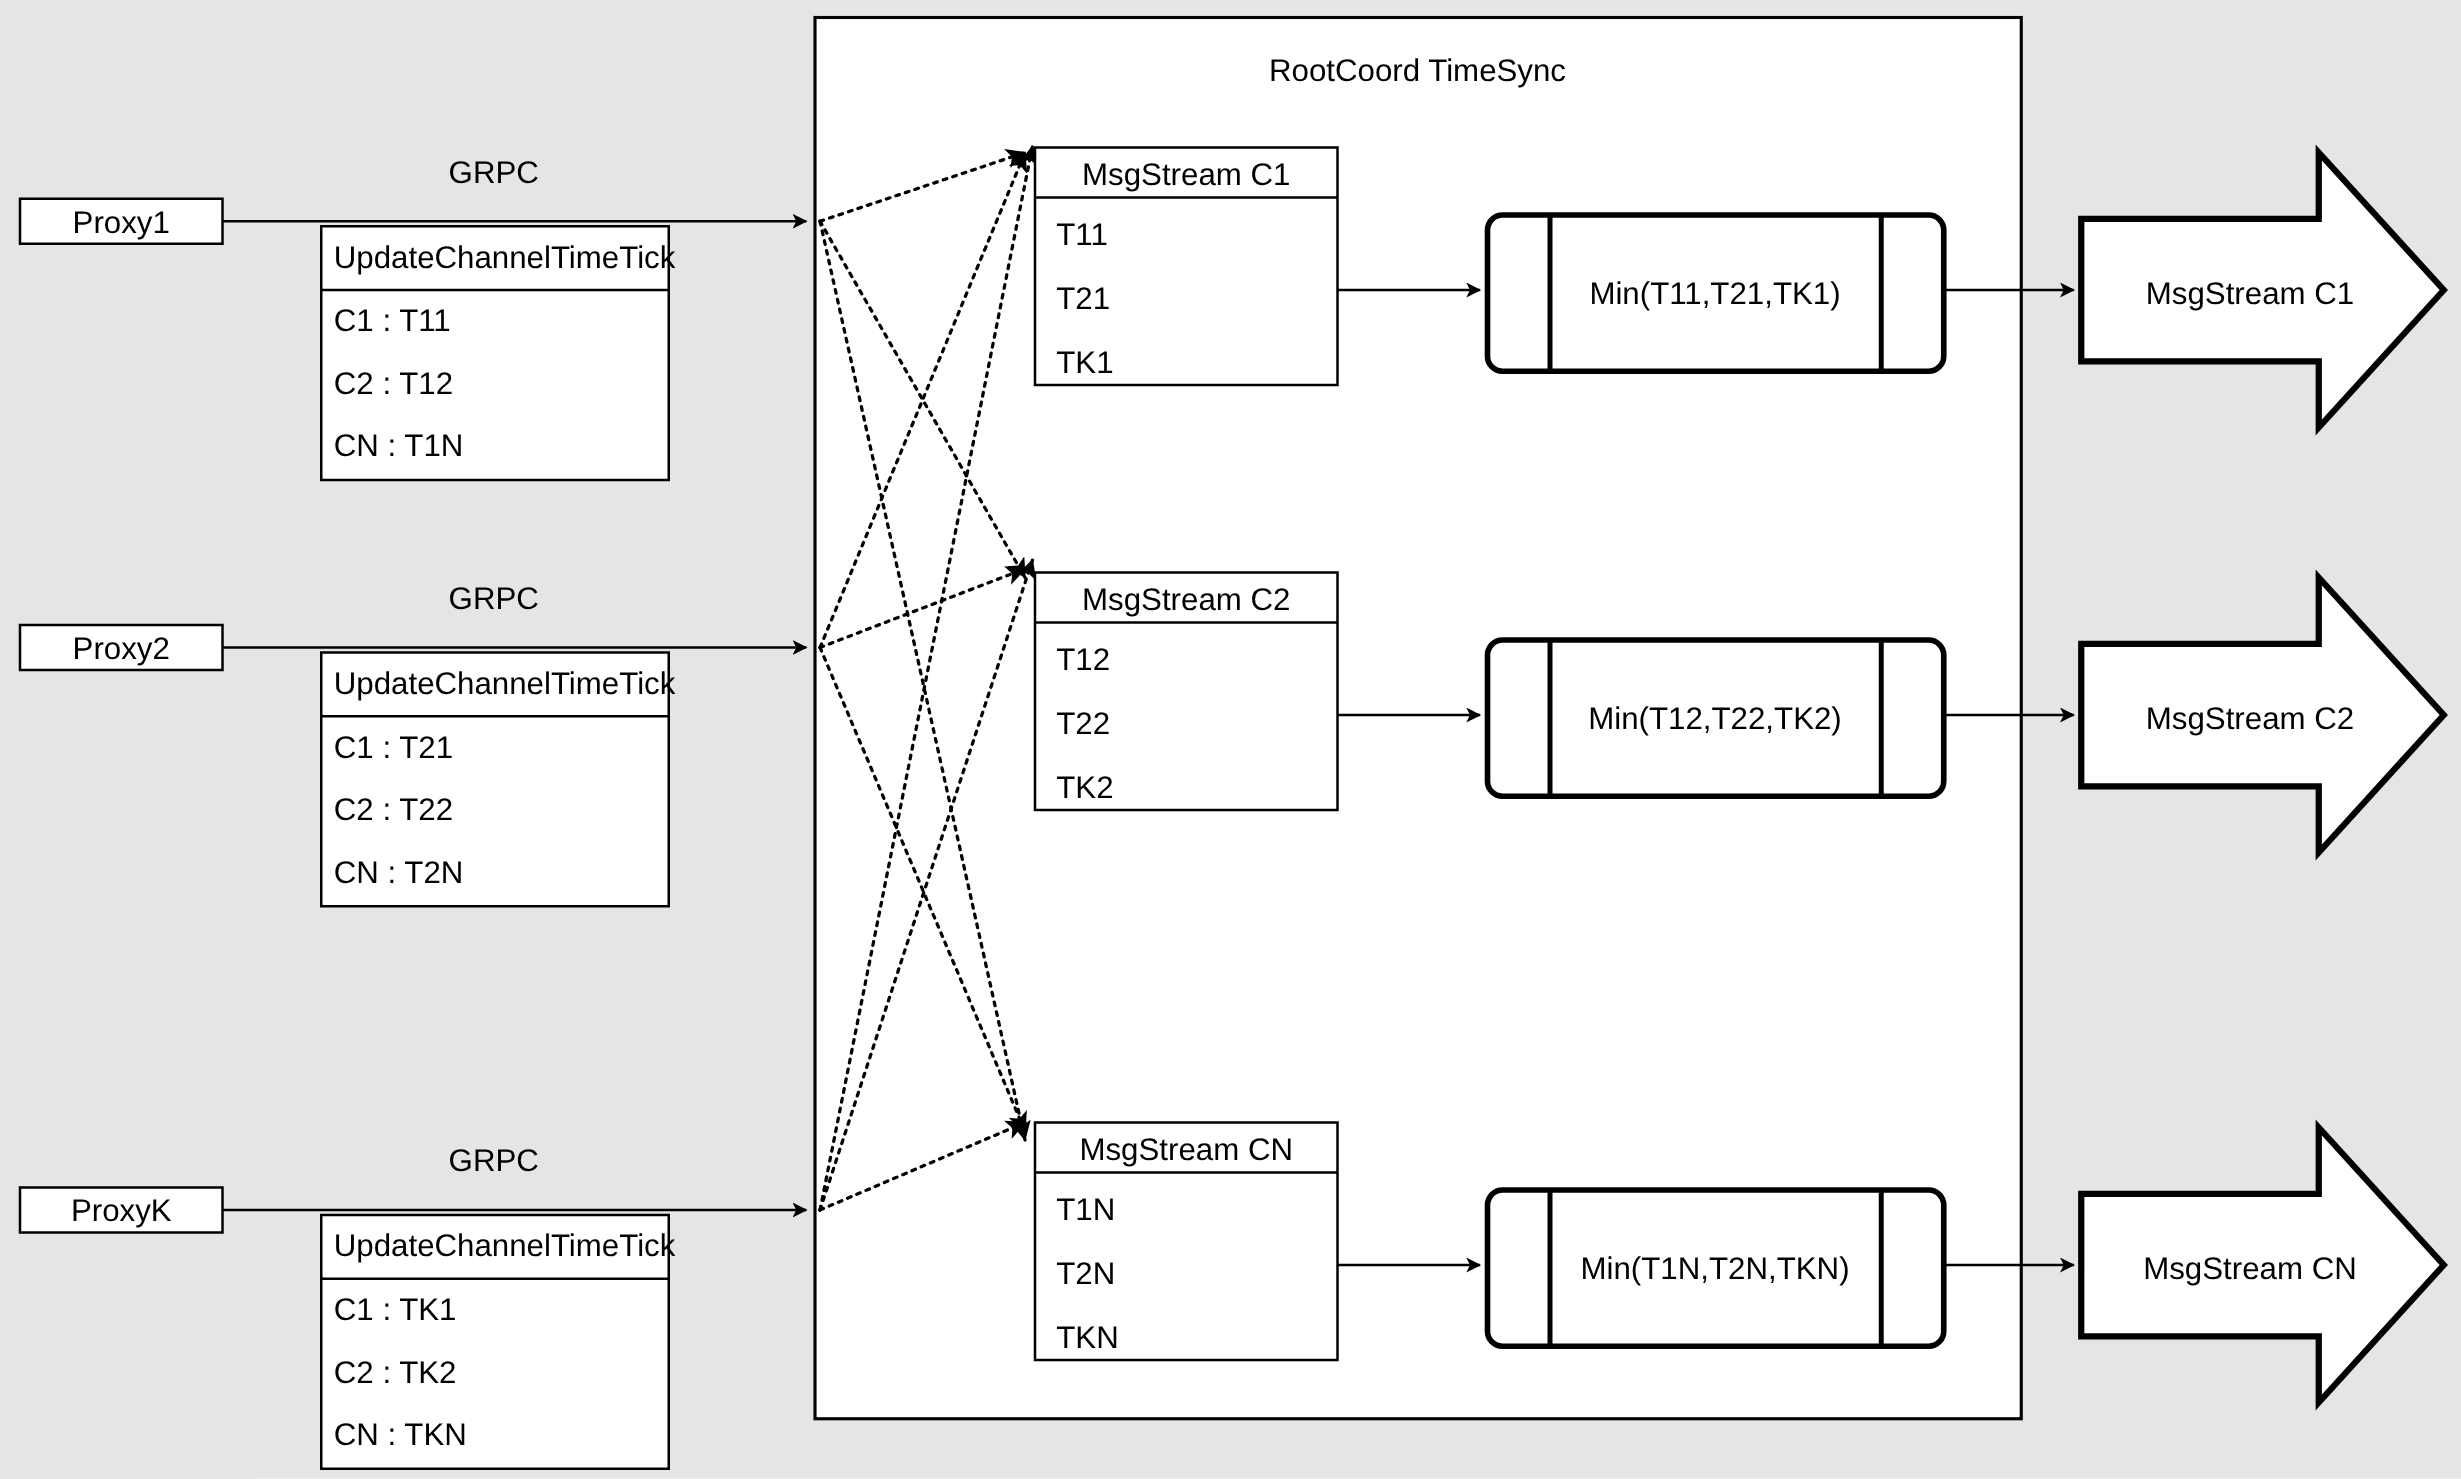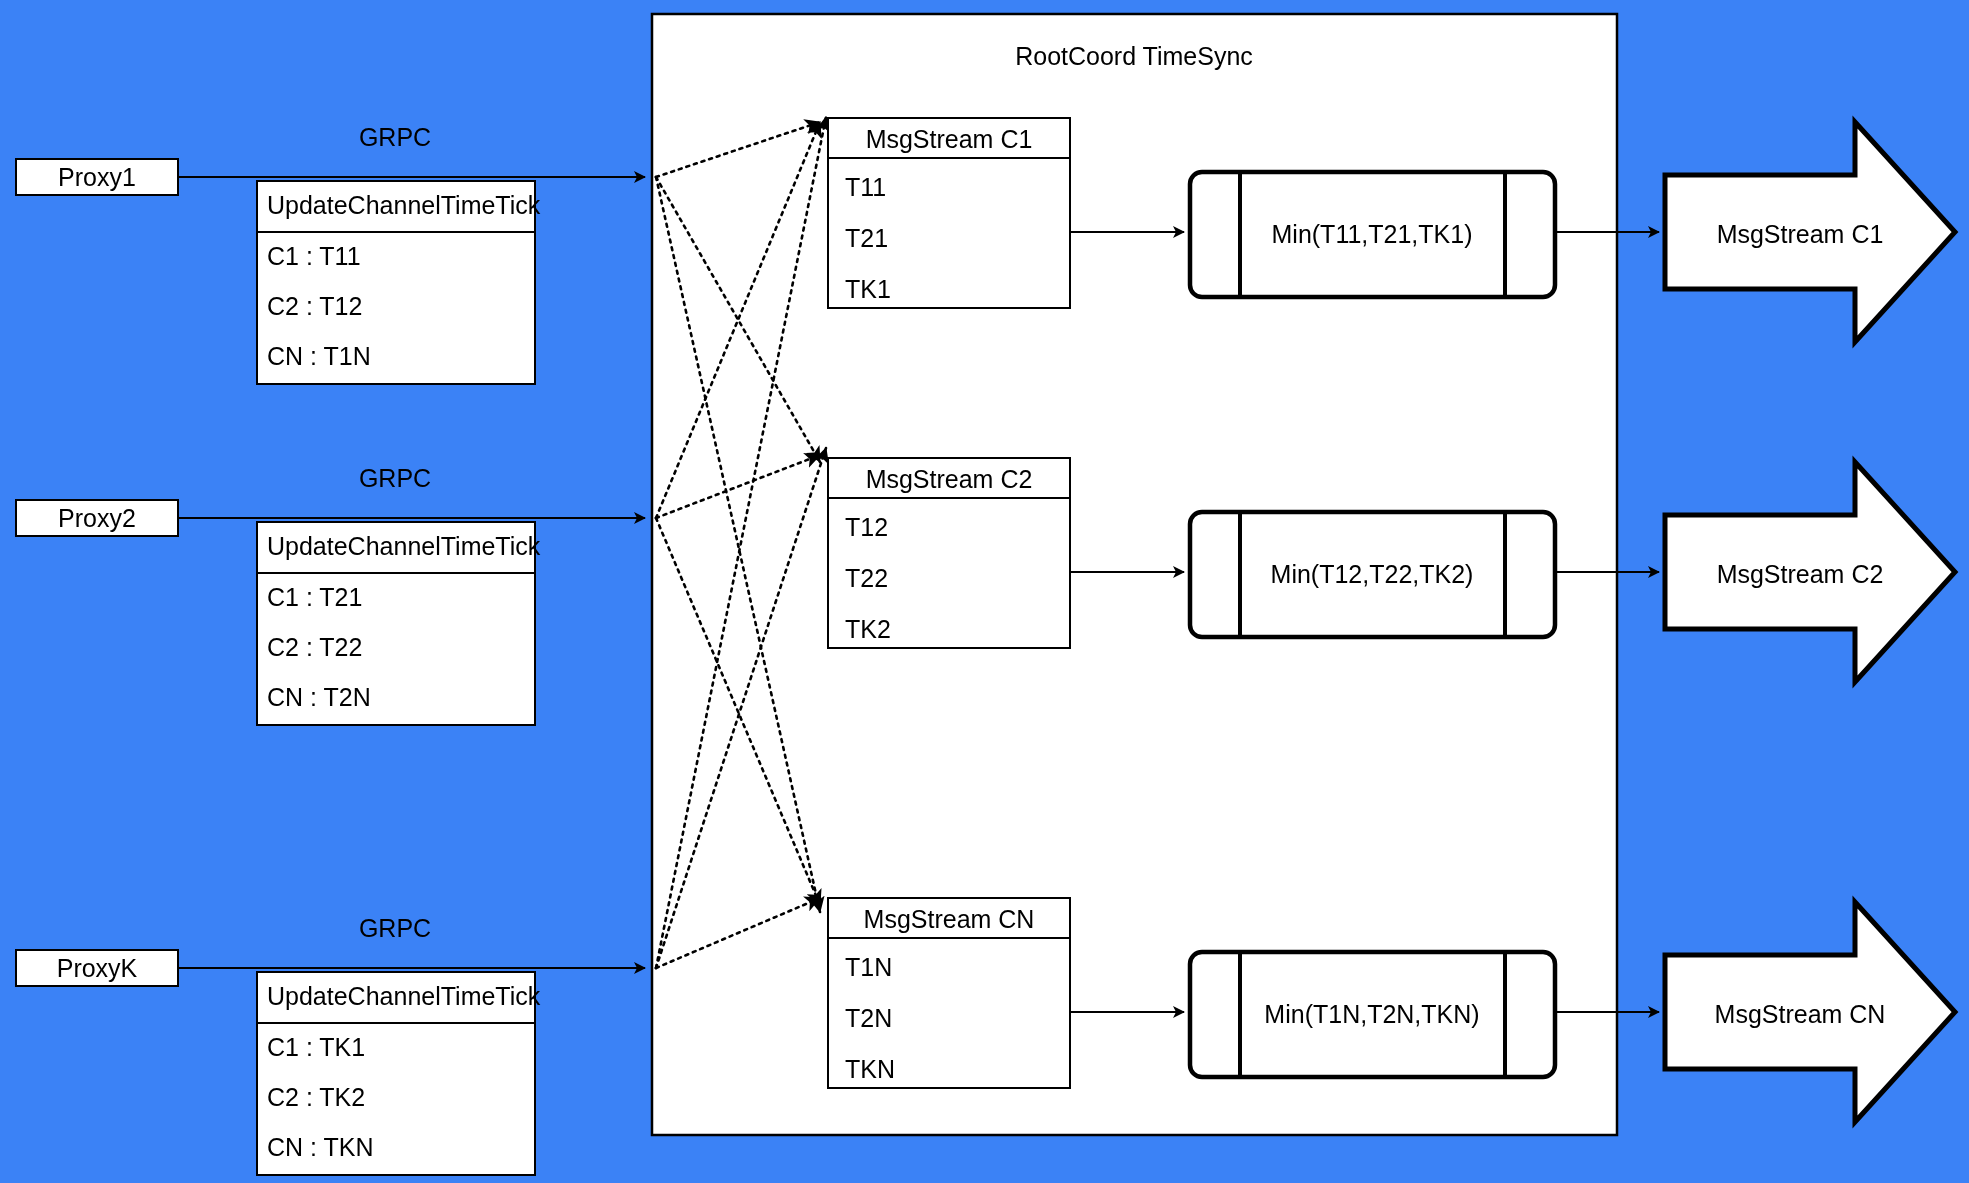--- a/index.html
+++ b/index.html
@@ -1,17 +1,17 @@
 <!DOCTYPE html>
 <html><head>
 <meta charset="utf-8">
 <style>
   html,body{margin:0;padding:0;background:#ffffff;}
   body{width:1969px;height:1183px;overflow:hidden;font-family:"Liberation Sans",sans-serif;}
-  #stage{position:relative;width:1969px;height:1183px;background:#3b82f6;}
+  #stage{position:relative;width:1969px;height:1183px;background:#e5e5e5;}
   svg.layer{position:absolute;left:0;top:0;width:1969px;height:1183px;}
   text{font-family:"Liberation Sans",sans-serif;fill:#000;}
   .t-proxy{font-size:25px;}
   .t-grpc{font-size:25px;}
   .t-hdr{font-size:25px;}
   .t-row{font-size:25px;}
   .t-title{font-size:25px;}
   .t-ms-hdr{font-size:25px;}
   .t-ms-row{font-size:25px;}
   .t-min{font-size:25px;}

